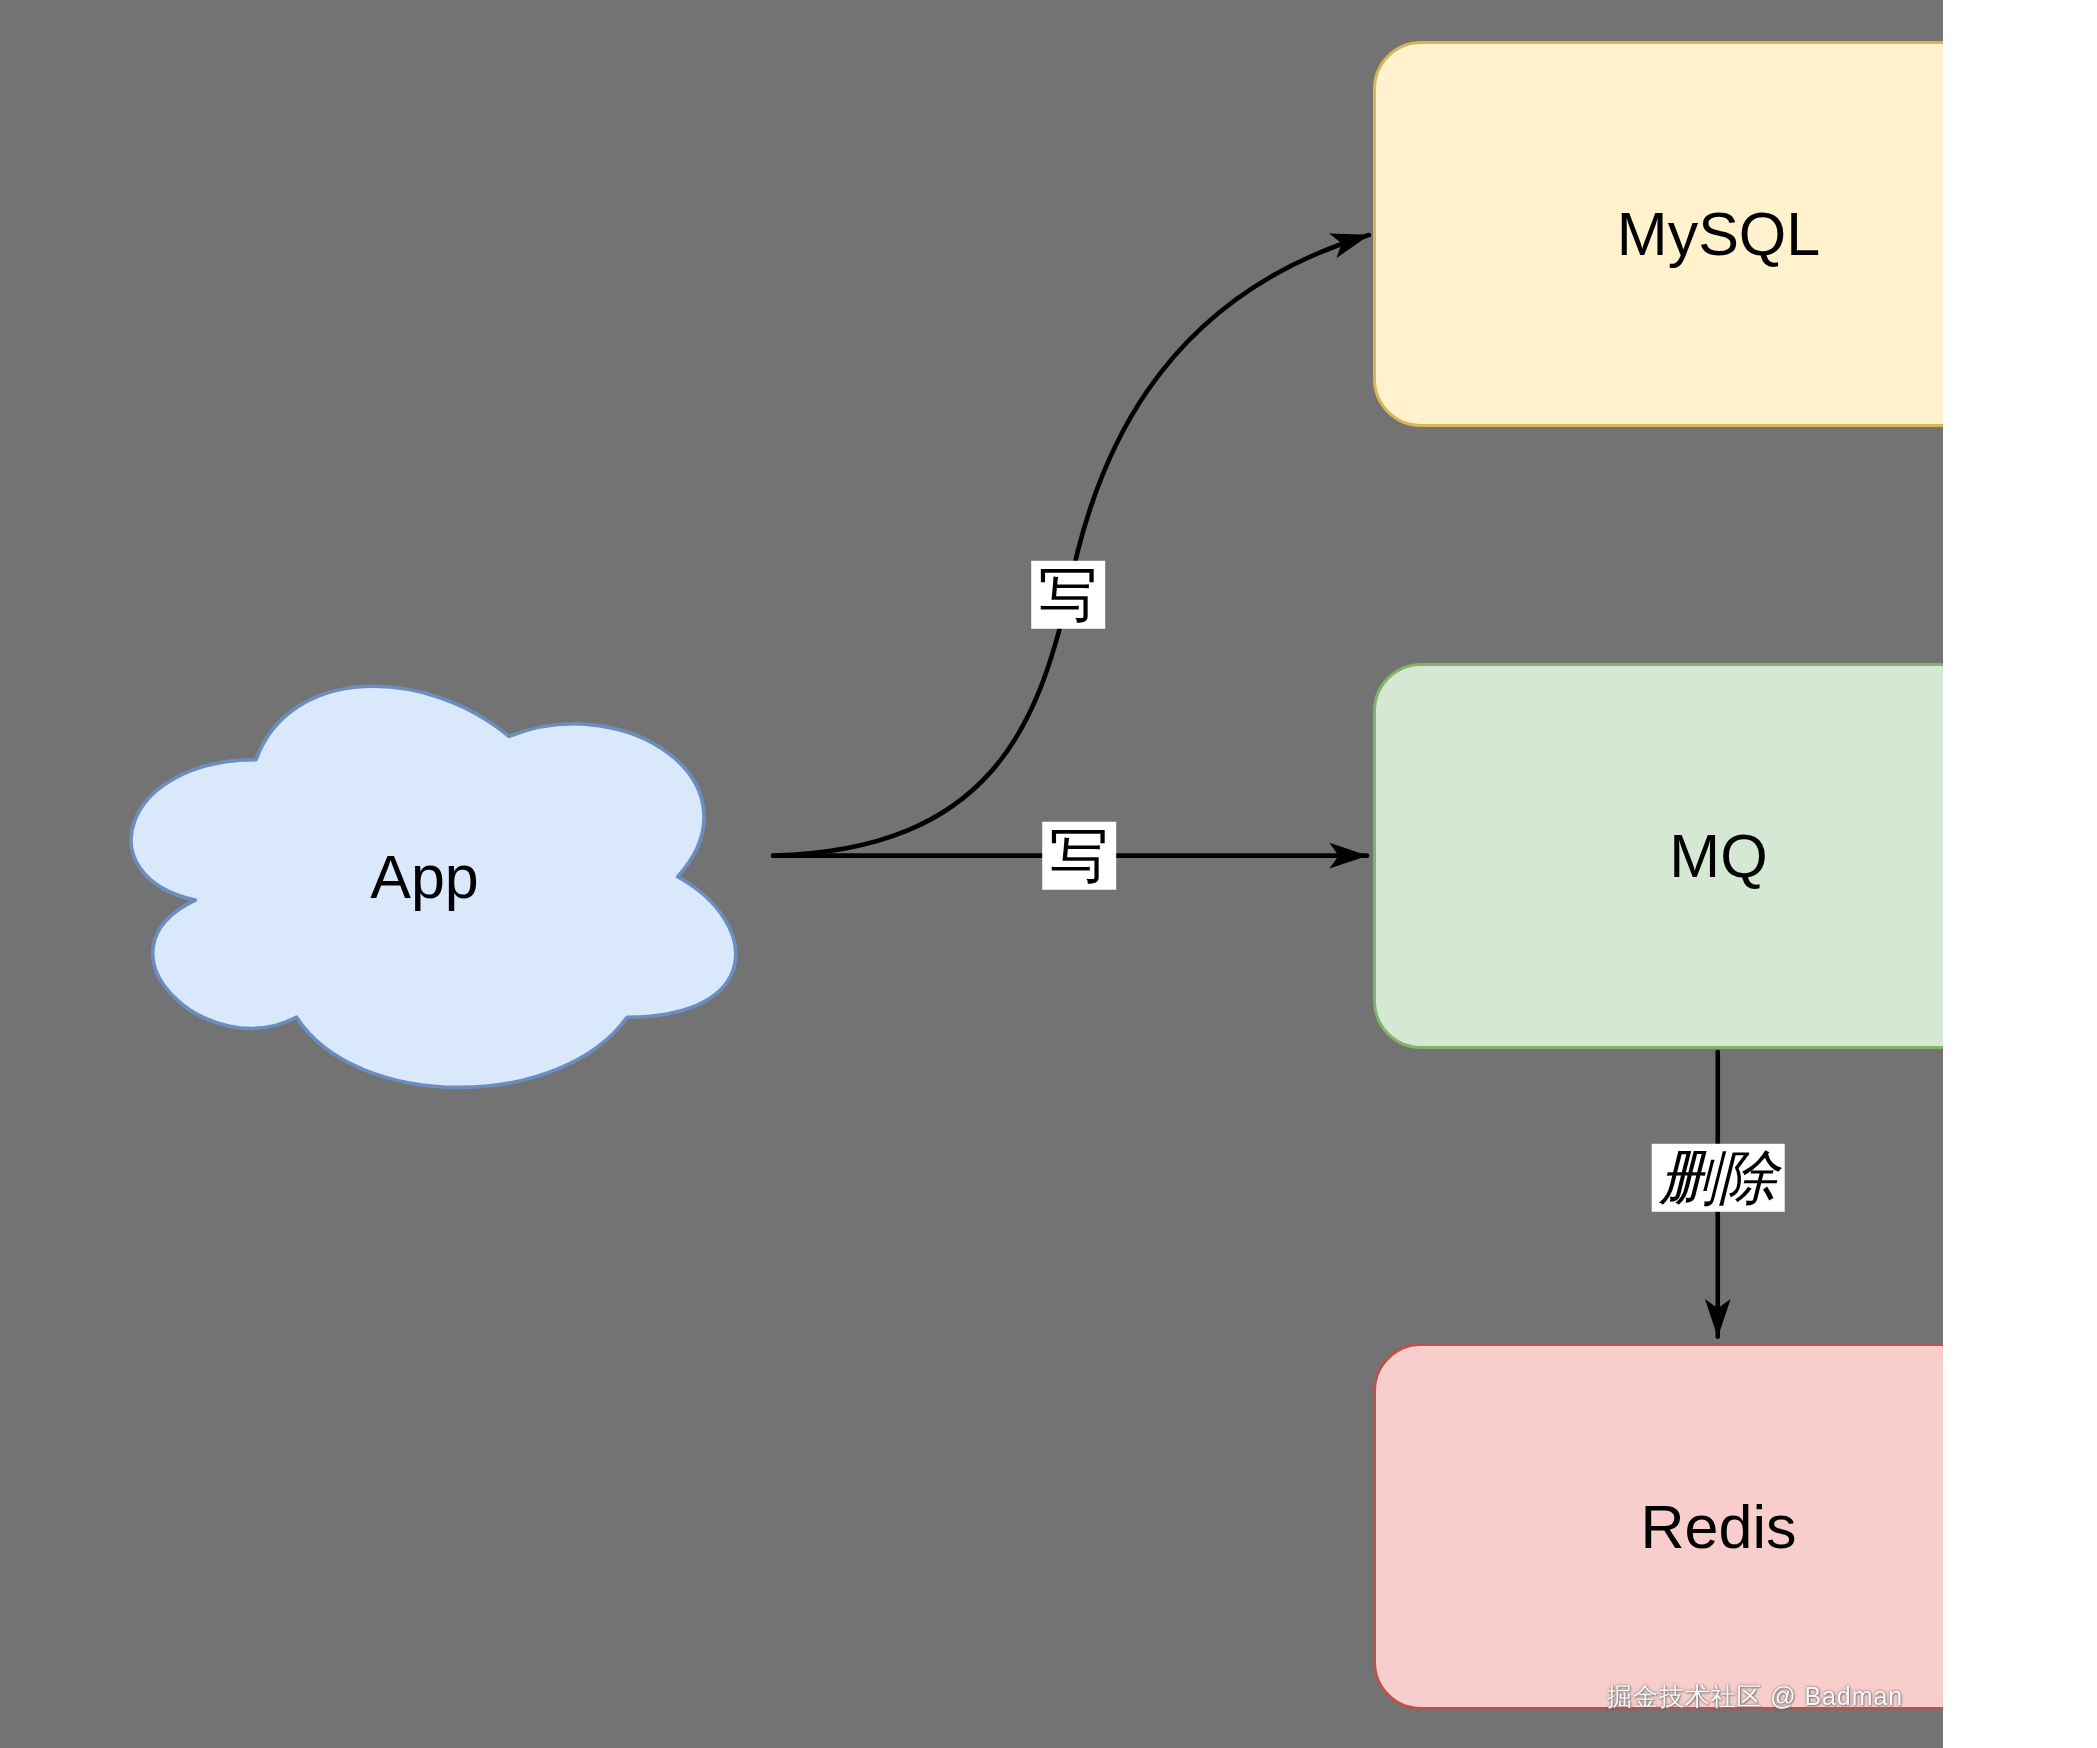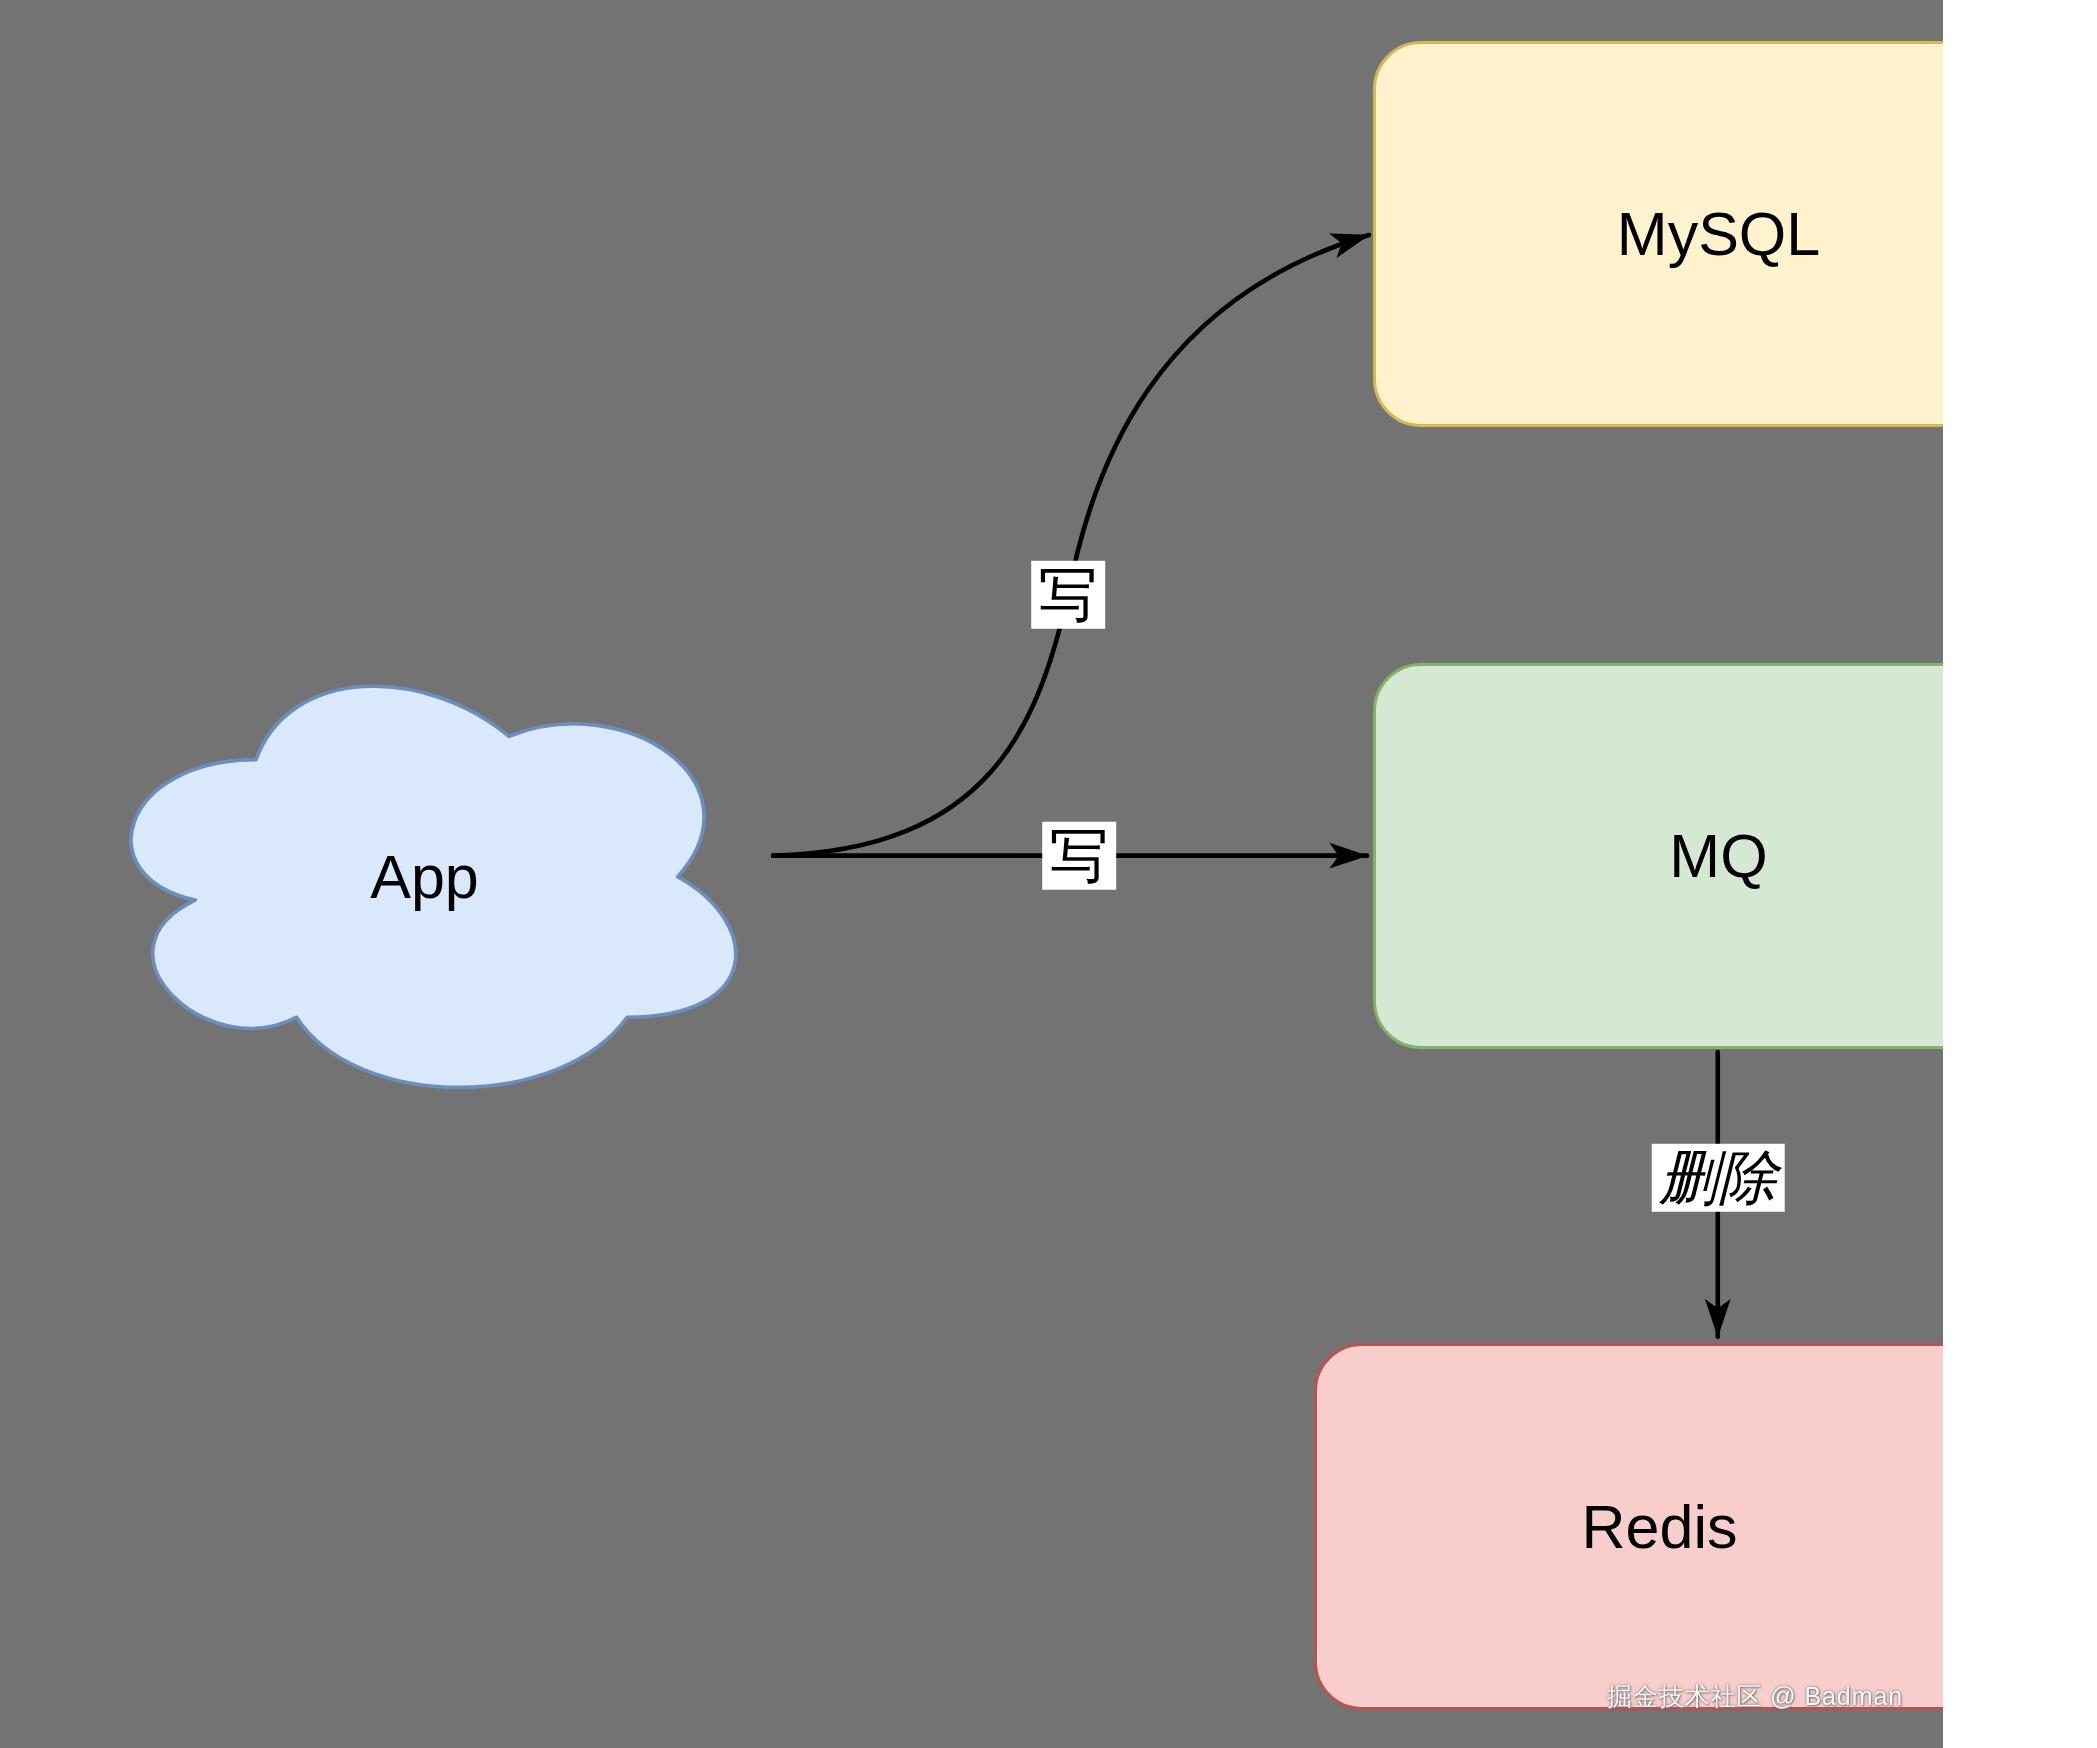--- a/index.html
+++ b/index.html
@@ -41,21 +41,21 @@
     background: #FFF2CC;
     border-color: #D6B656;
   }
   .node-mq {
     left: 1373px; top: 663px;
     width: 691px; height: 386px;
     background: #D5E8D4;
     border-color: #82B366;
   }
   .node-redis {
-    left: 1314px; top: 1343px;
+    left: 1373px; top: 1343px;
     width: 691px; height: 367px;
     background: #F8CECC;
     border-color: #B85450;
   }
   .cloud-label {
     position: absolute;
     left: 87px; top: 643px;
     width: 675px; height: 468px;
     display: flex;
     align-items: center;

